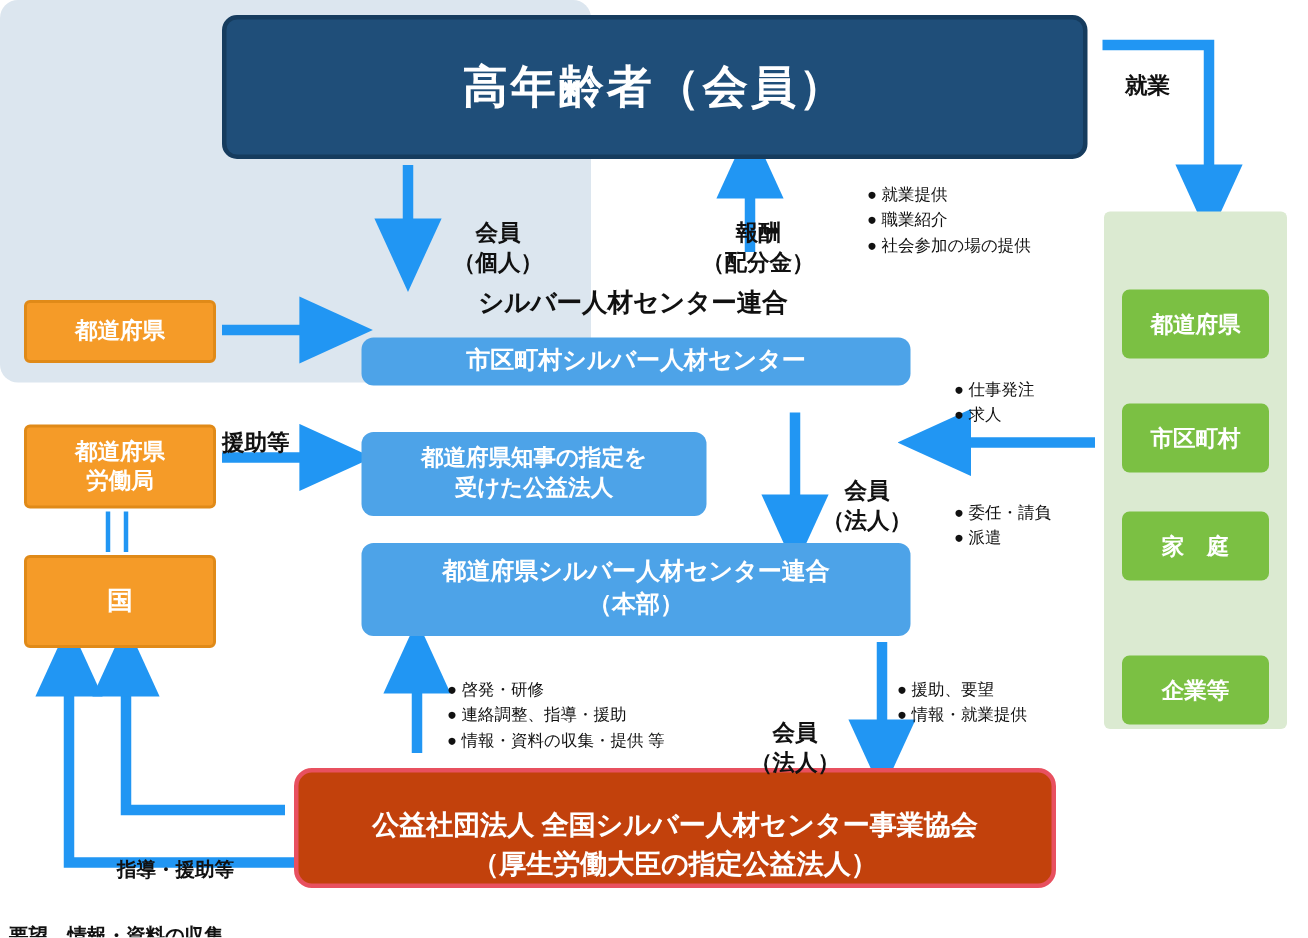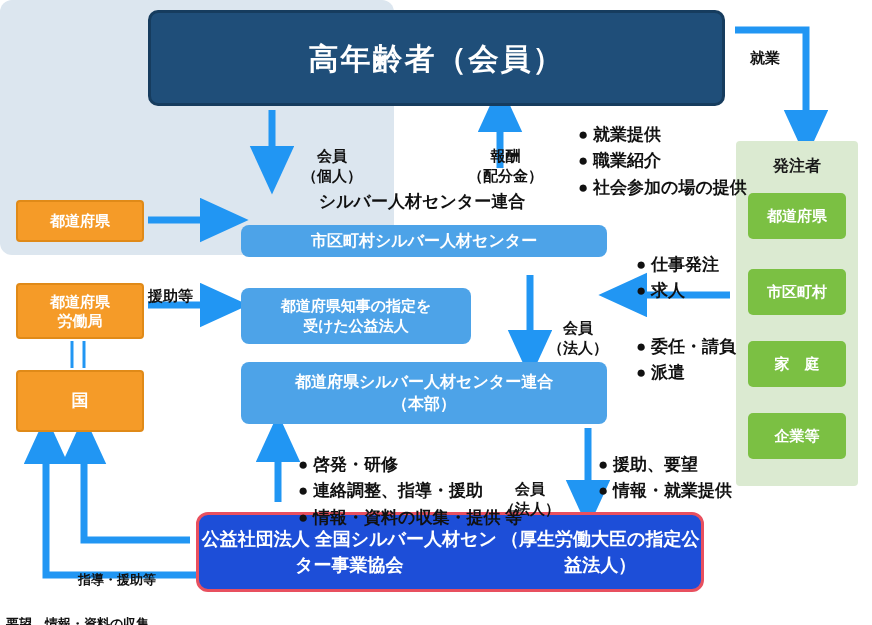--- a/index.html
+++ b/index.html
@@ -160,58 +160,58 @@
     text-align: center;
     font-size: 15px;
     font-weight: bold;
     left: 748px;
     width: 98px;
     height: 46px;
   }
   #green-1 { top: 193px; }
   #green-2 { top: 269px; }
   #green-3 { top: 341px; }
-  #green-4 { top: 413px; }
+  #green-4 { top: 437px; }
   
   #box-kyokai {
     position: absolute;
     left: 196px;
     top: 512px;
     width: 508px;
     height: 80px;
     box-sizing: border-box;
-    background: #1d4ed8;
+    background: #c2410c;
     border: 3px solid #e8505f;
     border-radius: 12px;
     color: #ffffff;
     display: flex;
-    flex-direction: row;
-    align-items: center;
-    justify-content: space-between;
+    flex-direction: column;
+    align-items: center;
+    justify-content: flex-end;
     text-align: center;
     font-size: 18px;
     font-weight: bold;
     line-height: 1.45;
   }
   
   .label {
     position: absolute;
     color: #111111;
     font-size: 15px;
     font-weight: bold;
     line-height: 1.3;
     text-align: center;
     white-space: pre;
     margin-top: 24px;
   }
   .bullets {
     position: absolute;
     color: #111111;
-    font-size: 17px;
-    font-weight: bold;
+    font-size: 11px;
+    font-weight: normal;
     line-height: 1.55;
     white-space: pre;
   }
   svg.arrows {
     position: absolute;
     left: 0;
     top: 0;
     width: 872px;
     height: 625px;
     pointer-events: none;
@@ -284,21 +284,20 @@
   </div>
   <div class="orange-box" id="box-roudoukyoku">
     <span style="white-space:pre-line">都道府県
 労働局</span>
   </div>
   <div class="orange-box" id="box-kuni">
     <span style="white-space:pre-line">国</span>
   </div>
 
   <div id="client-panel"></div>
-  <div id="client-panel-title">発注者</div>
   <div class="green-box" id="green-1">
     <span>都道府県</span>
   </div>
   <div class="green-box" id="green-2">
     <span>市区町村</span>
   </div>
   <div class="green-box" id="green-3">
     <span>家　庭</span>
   </div>
   <div class="green-box" id="green-4">

